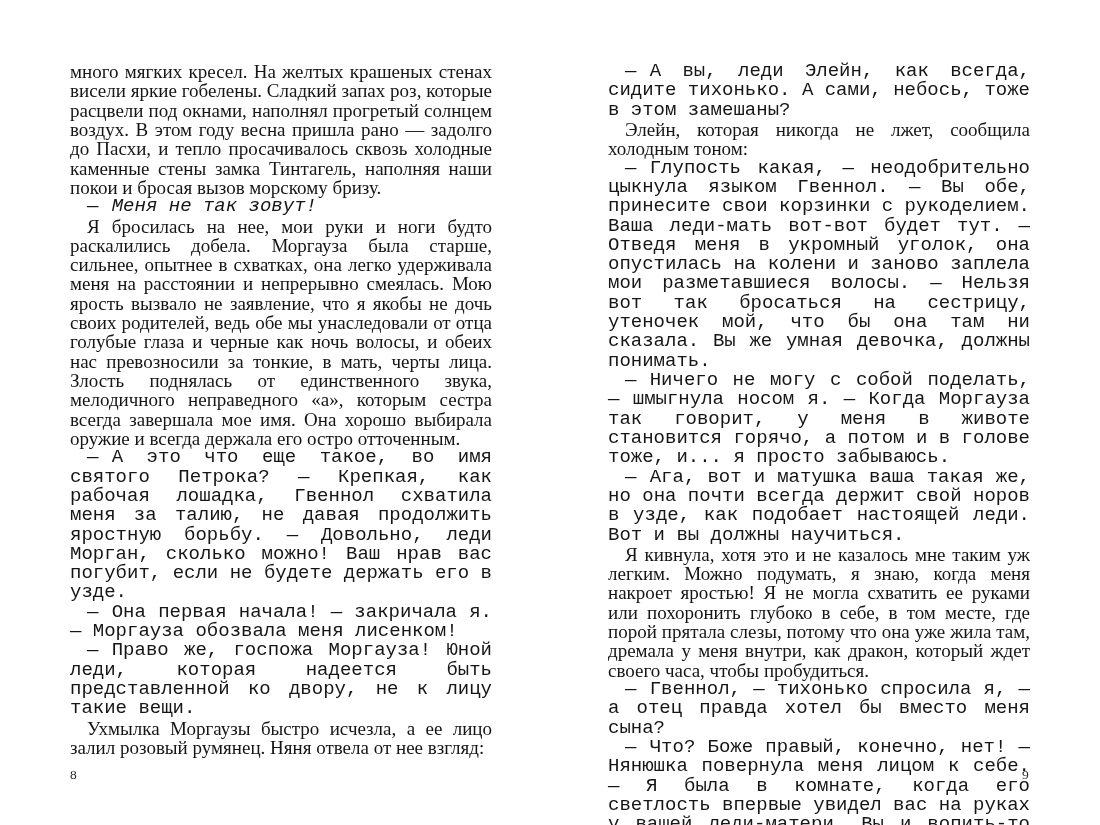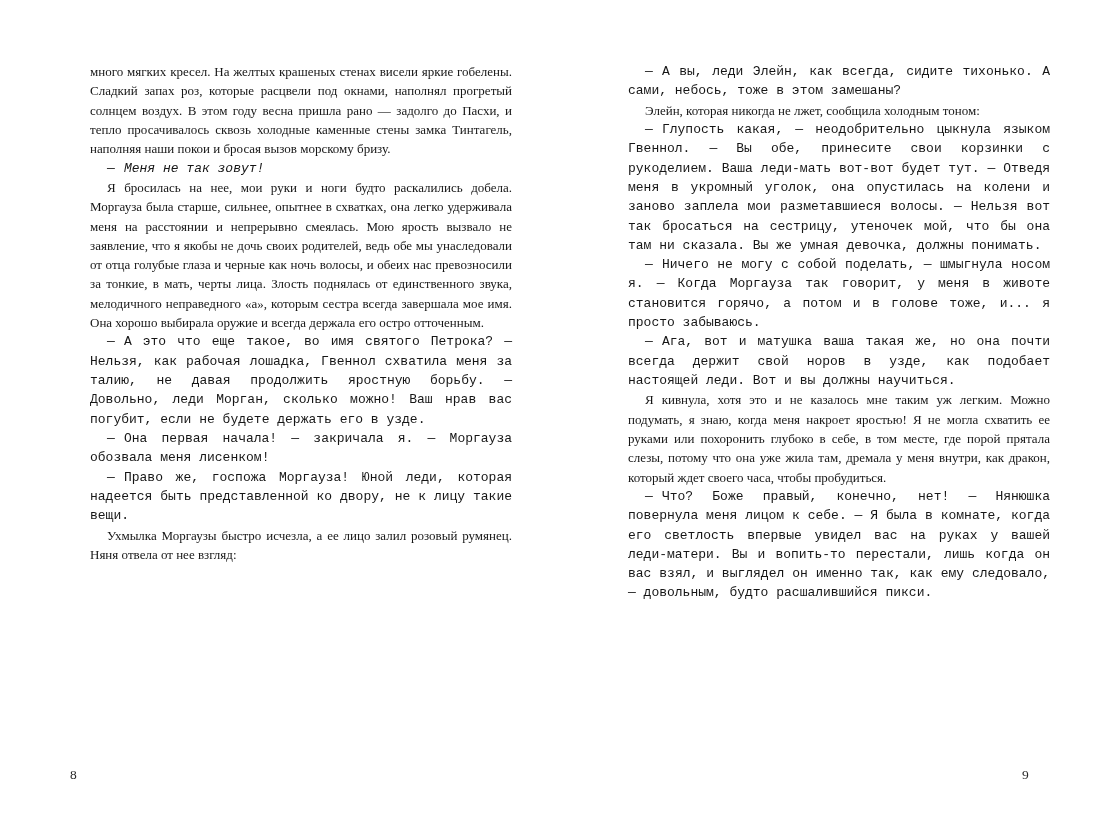--- a/index.html
+++ b/index.html
@@ -17,26 +17,25 @@
     overflow: hidden;
     font-family: "Liberation Serif", "DejaVu Serif", serif;
     color: #1a1a1a;
   }
 
   .column {
     position: absolute;
     top: 62px;
     width: 422px;
     height: 692px;
-    font-size: 13px;
+    font-size: 19px;
     line-height: 19.32px;
     text-align: justify;
     text-justify: inter-word;
     color: #161616;
-    margin-left: 20px;
     -webkit-font-smoothing: antialiased;
   }
 
   .column-left  { left: 70px; }
   .column-right { left: 608px; }
 
   .para {
     margin: 0;
     text-indent: 17px;
     text-align: justify;
@@ -72,33 +71,34 @@
 </style>
 </head>
 <body>
 
 <div class="page-spread">
 
   <div class="column column-left">
       <p class="para" style="text-indent: 0px;"><span>много мягких кресел. На желтых крашеных стенах висели яркие гобелены. Сладкий запах роз, которые расцвели под окнами, наполнял прогретый солнцем воздух. В этом году весна пришла рано — задолго до Пасхи, и тепло просачивалось сквозь холодные каменные стены замка Тинтагель, наполняя наши покои и бросая вызов морскому бризу.</span></p>
       <p class="para para-dash"><span>—</span><span class="dash-gap">  </span><span class="italic-line">Меня не так зовут!</span></p>
       <p class="para"><span>Я бросилась на нее, мои руки и ноги будто раскалились добела. Моргауза была старше, сильнее, опытнее в схватках, она легко удерживала меня на расстоянии и непрерывно смеялась. Мою ярость вызвало не заявление, что я якобы не дочь своих родителей, ведь обе мы унаследовали от отца голубые глаза и черные как ночь волосы, и обеих нас превозносили за тонкие, в мать, черты лица. Злость поднялась от единственного звука, мелодичного неправедного «а», которым сестра всегда завершала мое имя. Она хорошо выбирала оружие и всегда держала его остро отточенным.</span></p>
-      <p class="para para-dash"><span>—</span><span class="dash-gap">  </span><span>А это что еще такое, во имя святого Петрока? — Нельзя, как рабочая лошадка, Гвеннол схватила меня за талию, не давая продолжить яростную борьбу. — Довольно, леди Морган, сколько можно! Ваш нрав вас погубит, если не будете держать его в узде.</span></p>
+      <p class="para para-dash"><span>—</span><span class="dash-gap">  </span><span>А это что еще такое, во имя святого Петрока? — Крепкая, как рабочая лошадка, Гвеннол схватила меня за талию, не давая продолжить яростную борьбу. — Довольно, леди Морган, сколько можно! Ваш нрав вас погубит, если не будете держать его в узде.</span></p>
       <p class="para para-dash"><span>—</span><span class="dash-gap">  </span><span>Она первая начала! — закричала я. — Моргауза обозвала меня лисенком!</span></p>
       <p class="para para-dash"><span>—</span><span class="dash-gap">  </span><span>Право же, госпожа Моргауза! Юной леди, которая надеется быть представленной ко двору, не к лицу такие вещи.</span></p>
       <p class="para"><span>Ухмылка Моргаузы быстро исчезла, а ее лицо залил розовый румянец. Няня отвела от нее взгляд:</span></p>
     </div>
 
   <div class="column column-right">
       <p class="para para-dash"><span>—</span><span class="dash-gap">  </span><span>А вы, леди Элейн, как всегда, сидите тихонько. А сами, небось, тоже в этом замешаны?</span></p>
       <p class="para"><span>Элейн, которая никогда не лжет, сообщила холодным тоном:</span></p>
       <p class="para para-dash"><span>—</span><span class="dash-gap">  </span><span>Глупость какая, — неодобрительно цыкнула языком Гвеннол. — Вы обе, принесите свои корзинки с рукоделием. Ваша леди-мать вот-вот будет тут. — Отведя меня в укромный уголок, она опустилась на колени и заново заплела мои разметавшиеся волосы. — Нельзя вот так бросаться на сестрицу, утеночек мой, что бы она там ни сказала. Вы же умная девочка, должны понимать.</span></p>
       <p class="para para-dash"><span>—</span><span class="dash-gap">  </span><span>Ничего не могу с собой поделать, — шмыгнула носом я. — Когда Моргауза так говорит, у меня в животе становится горячо, а потом и в голове тоже, и... я просто забываюсь.</span></p>
       <p class="para para-dash"><span>—</span><span class="dash-gap">  </span><span>Ага, вот и матушка ваша такая же, но она почти всегда держит свой норов в узде, как подобает настоящей леди. Вот и вы должны научиться.</span></p>
       <p class="para"><span>Я кивнула, хотя это и не казалось мне таким уж легким. Можно подумать, я знаю, когда меня накроет яростью! Я не могла схватить ее руками или похоронить глубоко в себе, в том месте, где порой прятала слезы, потому что она уже жила там, дремала у меня внутри, как дракон, который ждет своего часа, чтобы пробудиться.</span></p>
+      <p class="para para-dash"><span>—</span><span class="dash-gap">  </span><span>Гвеннол, — тихонько спросила я, — а отец правда хотел бы вместо меня сына?</span></p>
       <p class="para para-dash"><span>—</span><span class="dash-gap">  </span><span>Что? Боже правый, конечно, нет! — Нянюшка повернула меня лицом к себе. — Я была в комнате, когда его светлость впервые увидел вас на руках у вашей леди-матери. Вы и вопить-то перестали, лишь когда он вас взял, и выглядел он именно так, как ему следовало, — довольным, будто расшалившийся пикси.</span></p>
     </div>
 
   <div class="folio folio-left">8</div>
 
   <div class="folio folio-right">9</div>
 
 </div>
 
 </body></html>

